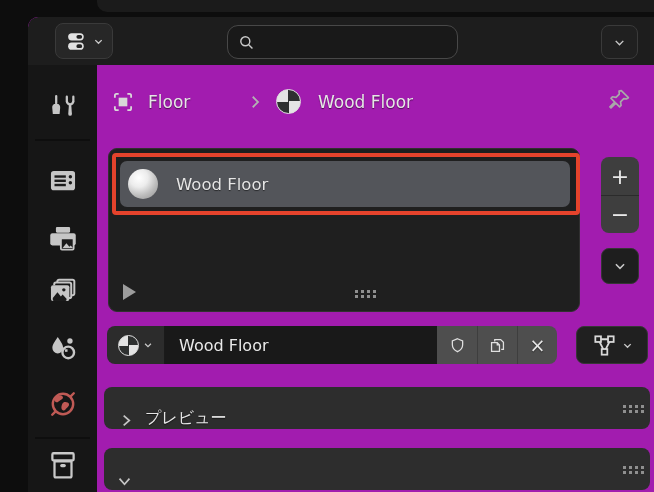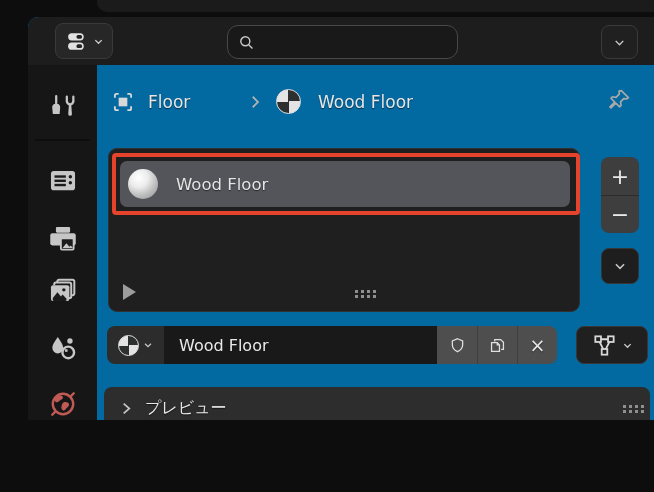--- a/index.html
+++ b/index.html
@@ -4,21 +4,21 @@
 <style>
   * { margin:0; padding:0; box-sizing:border-box; }
   html,body { width:654px; height:492px; background:#0d0d0d; overflow:hidden;
     font-family:"DejaVu Sans","Liberation Sans",sans-serif; }
   .abs { position:absolute; }
   .lbl { color:#e6e6e6; text-shadow:0 1px 1px rgba(0,0,0,.55); white-space:nowrap; }
 
   #editor-above { left:97px; top:0; width:557px; height:12px; background:#1b1b1b;
     border-radius:0 0 0 10px; }
 
-  #editor { left:28px; top:17px; width:626px; height:403px; background:#0369a1;
+  #editor { left:28px; top:17px; width:626px; height:475px; background:#a21caf;
     border-radius:10px 0 0 0; overflow:hidden; }
 
   
   #hdr { left:0; top:0; width:626px; height:48px; background:#1d1d1d; border-radius:10px 0 0 0; }
   .hbtn { display:flex; align-items:center; justify-content:center; gap:3px;
     background:#272727; border:1px solid #3a3a3a; border-radius:8px; cursor:pointer; }
   #editor-type-btn { left:27px; top:6px; width:58px; height:36px; }
   #search-wrap { left:199px; top:8px; width:231px; height:34px; background:#191919;
     border:1px solid #484848; border-radius:11px; display:flex; align-items:center; padding-left:9px; }
   #search-input { background:transparent; border:none; outline:none; color:#e6e6e6;
@@ -74,21 +74,21 @@
   #fake-user-btn { left:409px; }
   #new-material-btn { left:449px; border-left:1px solid #3e3e3e; }
   #unlink-btn { left:489px; border-left:1px solid #3e3e3e; border-radius:0 8px 8px 0;
     color:#e8e8e8; font-size:19px; }
   #link-dropdown-btn { left:548px; top:309px; width:72px; height:38px; background:#202020;
     border:1px solid #363636; border-radius:8px; display:flex; align-items:center;
     justify-content:center; gap:5px; cursor:pointer; }
 
   
   .panel-hdr { left:76px; width:546px; height:42px; background:#2d2d2d; border-radius:8px;
-    display:flex; align-items:center; cursor:pointer; }
+    display:flex; align-items:flex-end; cursor:pointer; }
   #panel-preview { top:370px; }
   #panel-surface { top:431px; }
   .panel-label { font-size:16px; margin-left:10px; }
   .panel-grip { position:absolute; right:24px; top:18px; }
 
   .msphere { border-radius:50%; border:1.5px solid #e0e0e0;
     background:conic-gradient(#2e3030 0 90deg,#e4e4e4 0 180deg,#2e3030 0 270deg,#e4e4e4 0); }
 </style>
 </head>
 <body>

